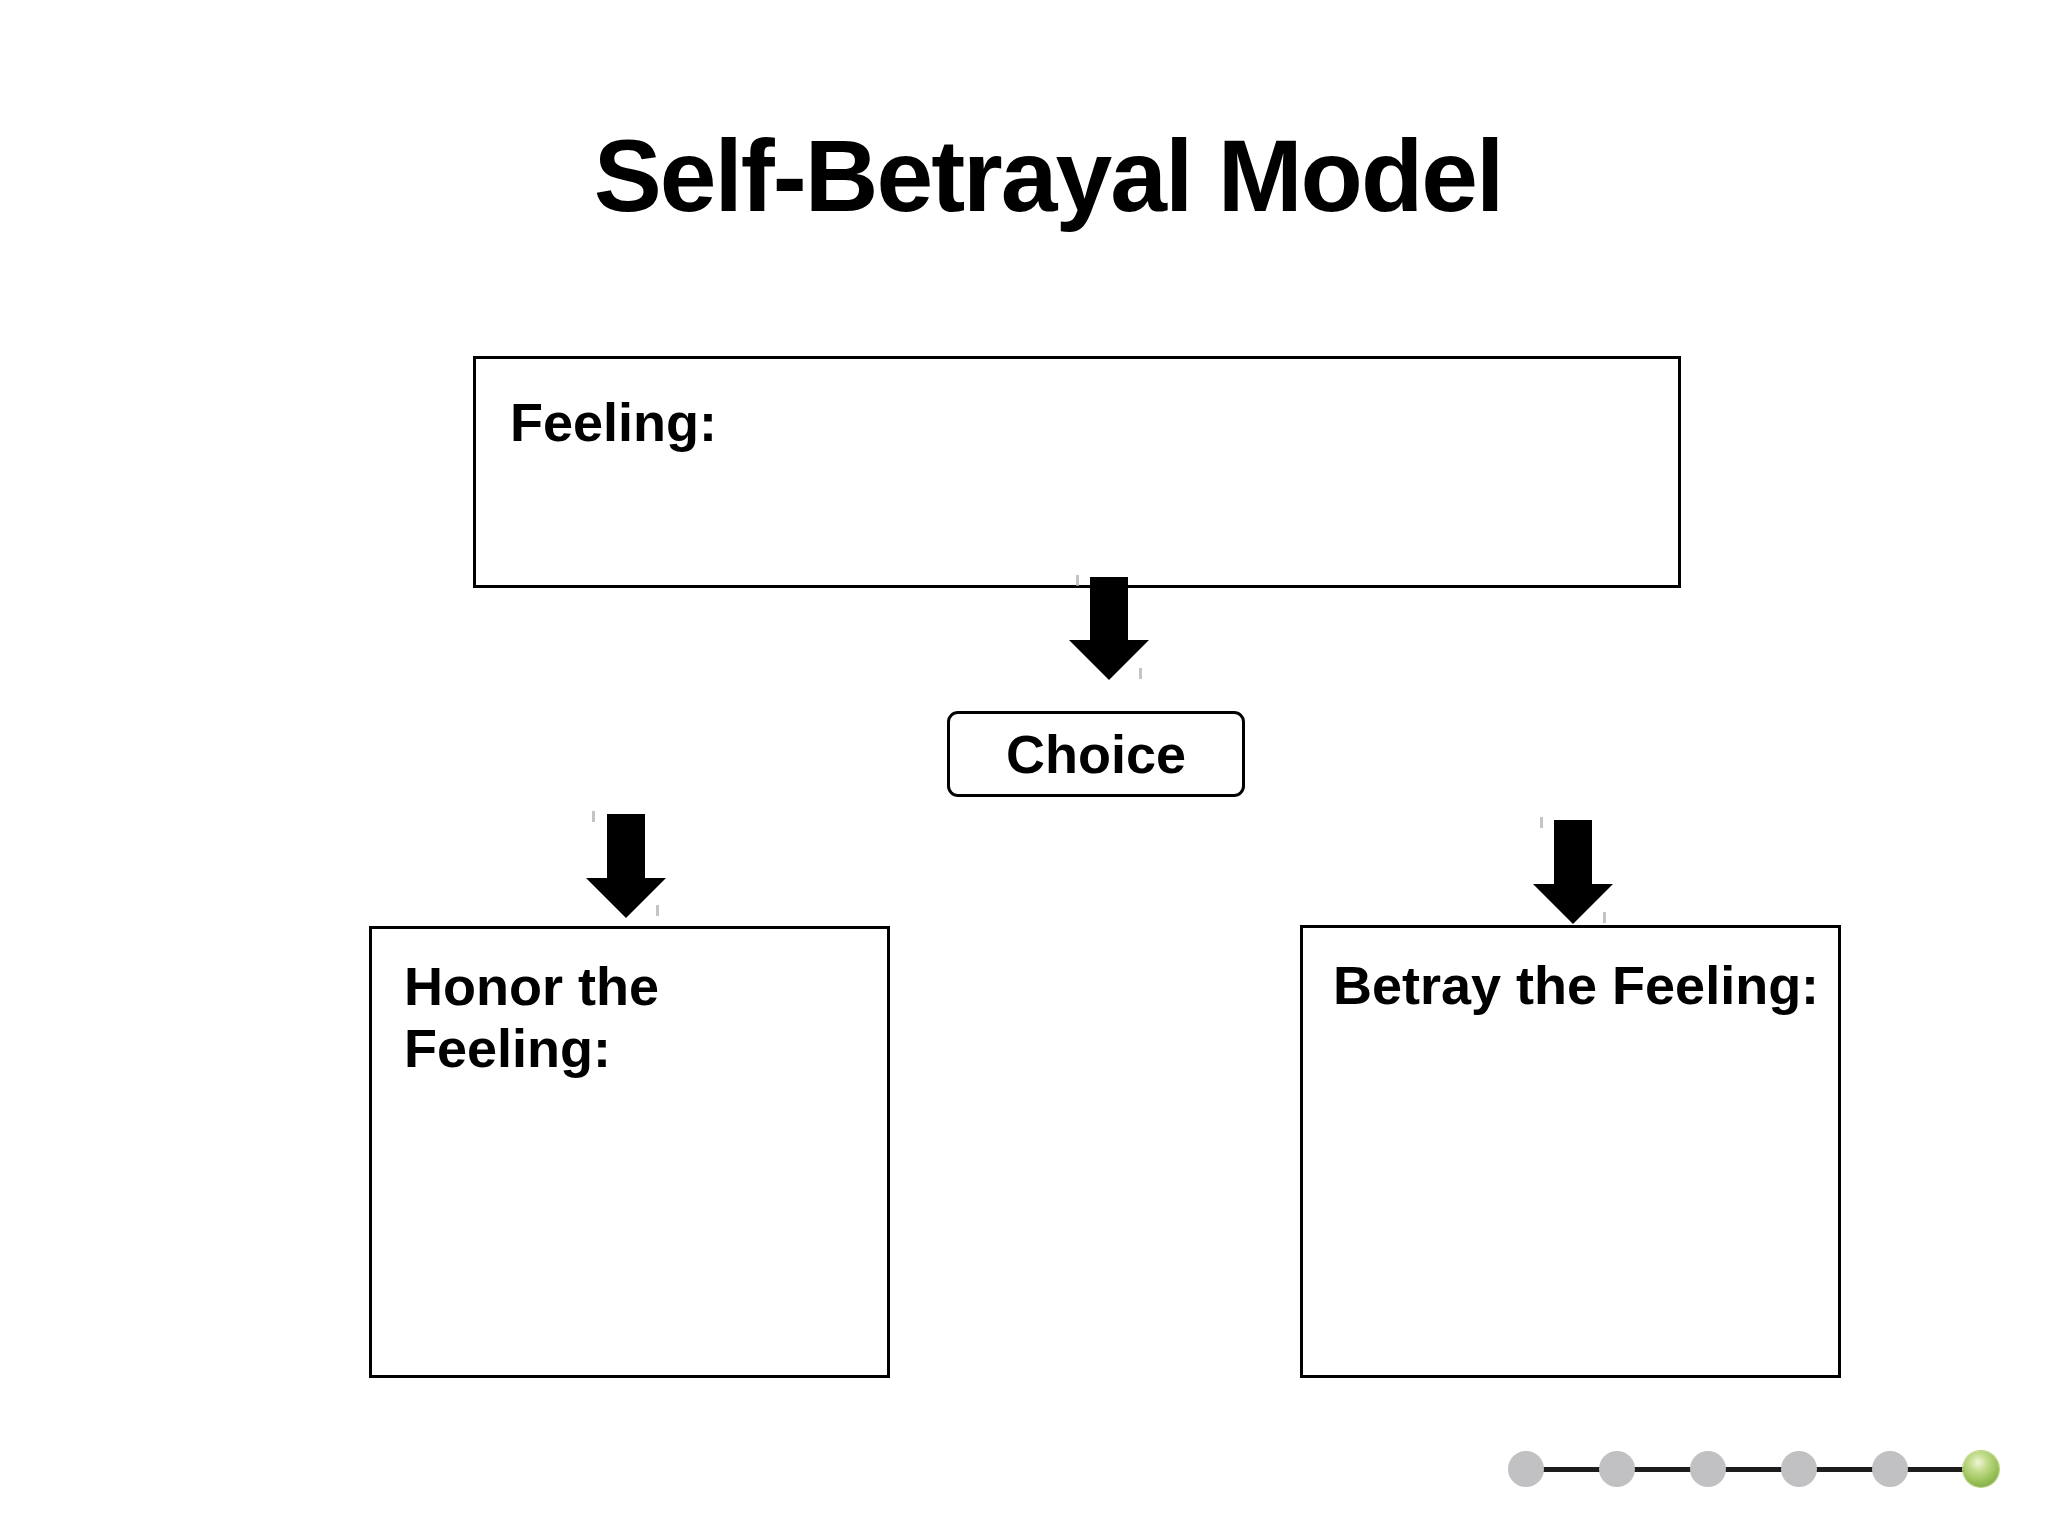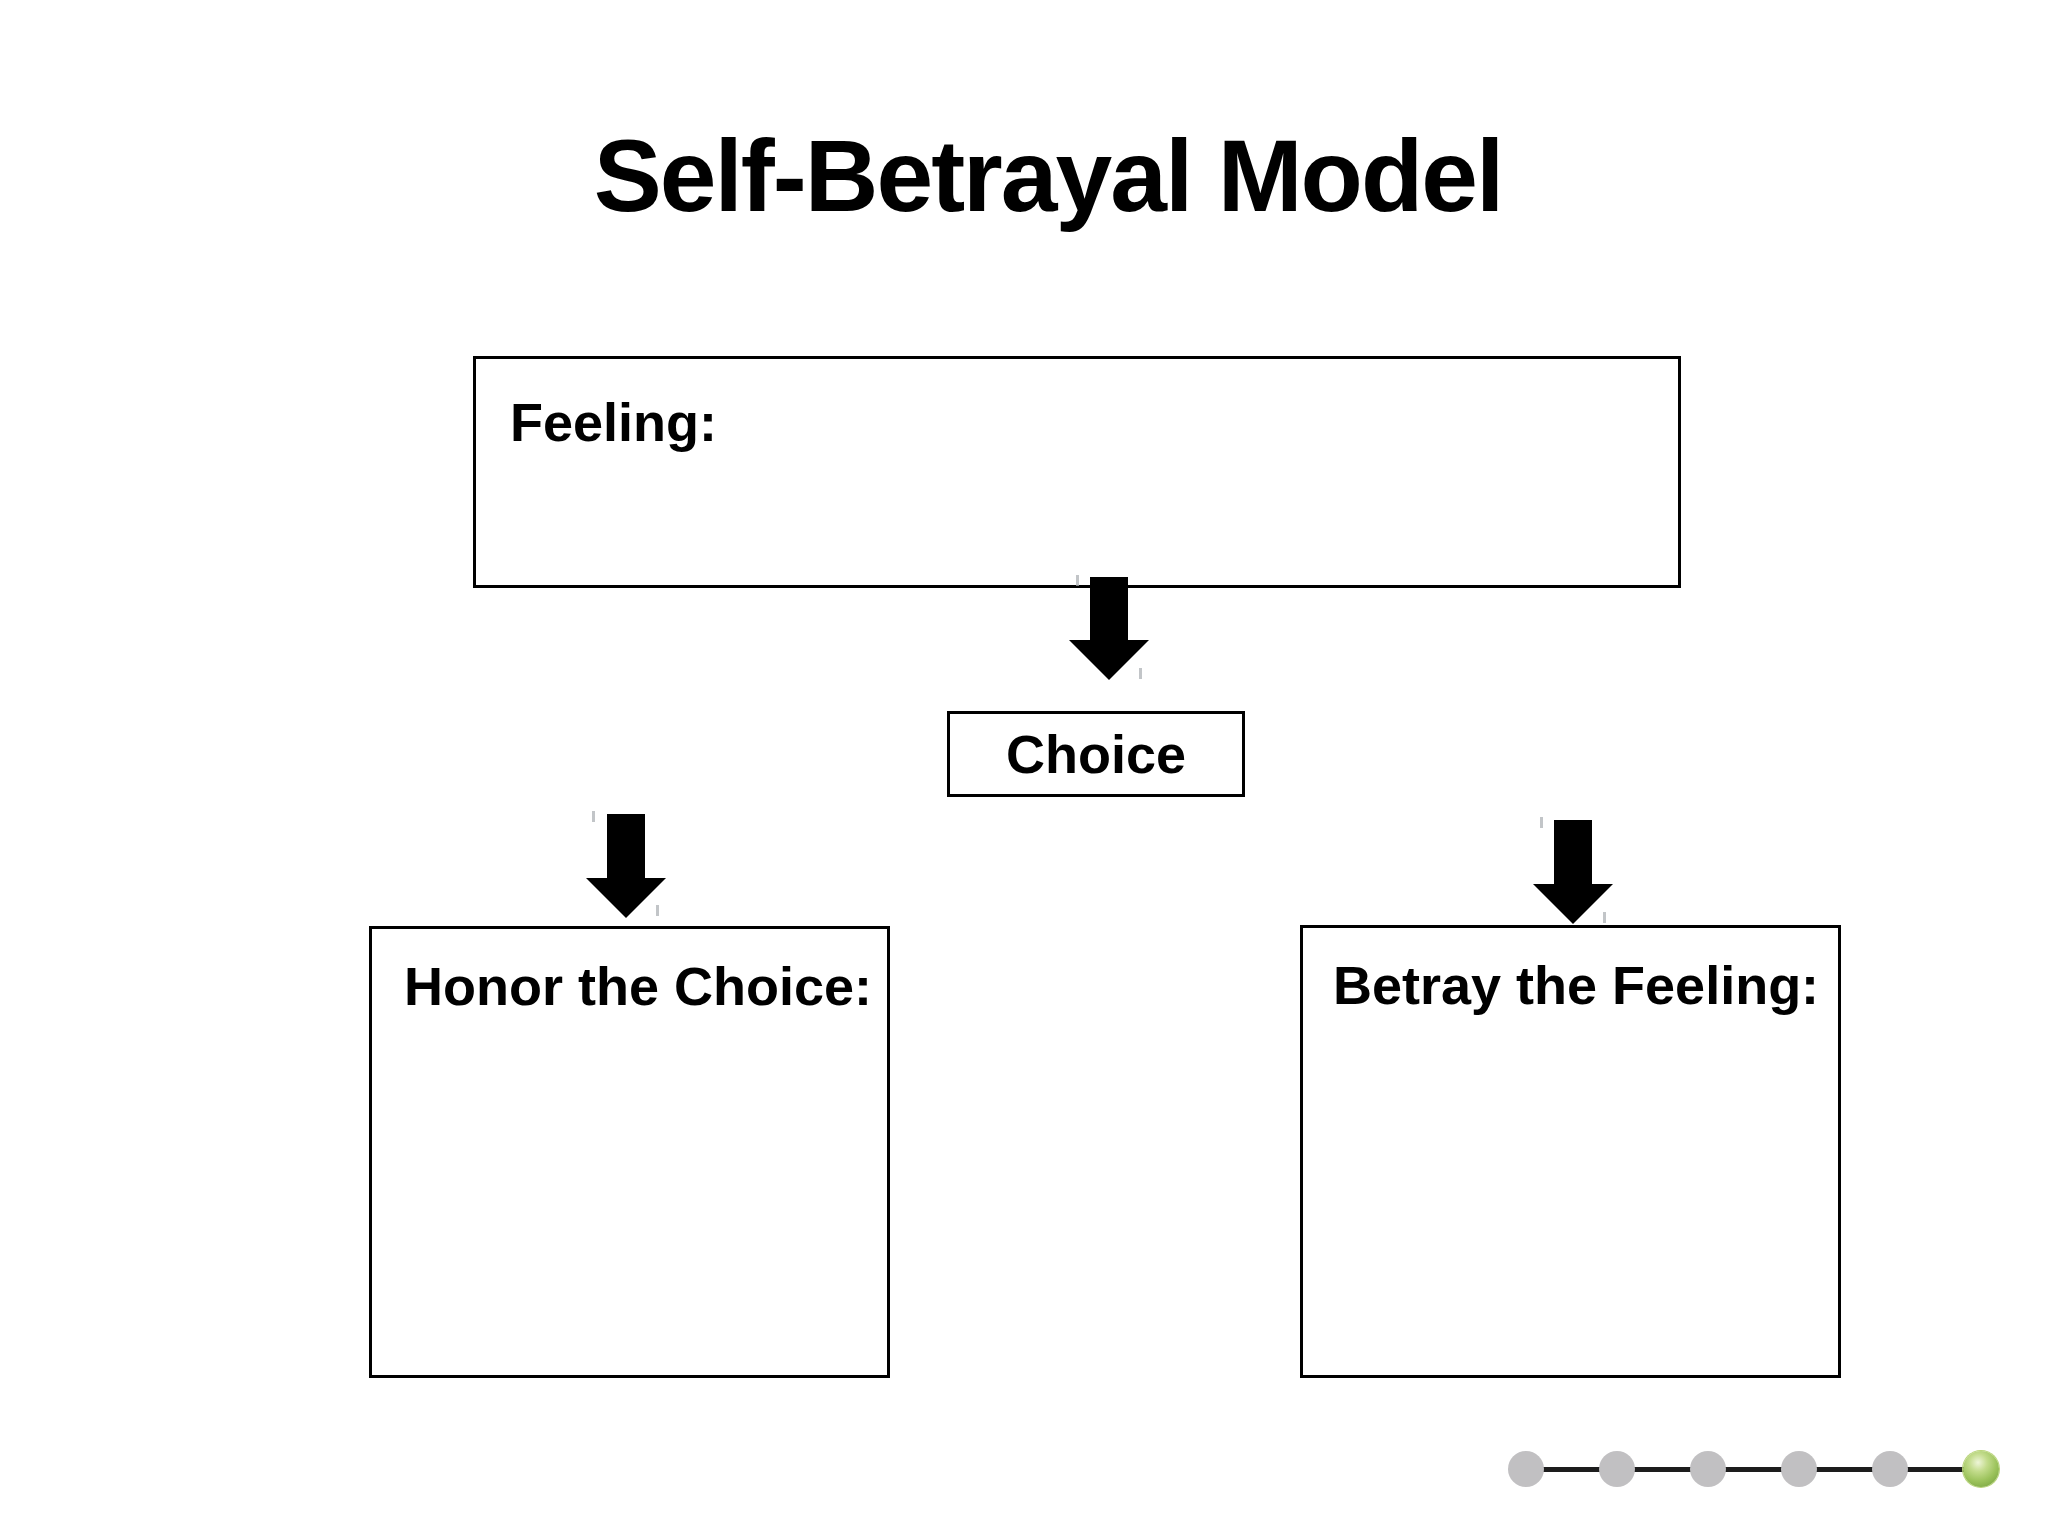--- a/index.html
+++ b/index.html
@@ -40,21 +40,21 @@
   }
   .dbox .label{
     display:block;
     font-weight:700;
     font-size:54px;
     line-height:1.15;
     color:var(--text);
   }
 
   .feeling-box{left:441px; top:324px; width:1208px; height:232px; padding:24px 0 0 26px;}
-  .choice-box{left:915px; top:679px; width:298px; height:86px; display:flex;align-items:center;justify-content:center;}
+  .choice-box{left:915px; top:679px; width:298px; height:86px; display:flex;align-items:center;justify-content:center;border-radius:11px;}
   .honor-box{left:337px; top:894px; width:521px; height:452px; padding:18px 0 0 24px;}
   .betray-box{left:1268px; top:893px; width:541px; height:453px; padding:18px 0 0 22px;}
 
   .block-arrow{position:absolute; width:80px;}
   .block-arrow .shaft{width:38px; margin:0 auto; background:var(--arrow-fill);}
   .block-arrow .head{
     width:0; height:0; margin:0 auto;
     border-left:40px solid transparent;
     border-right:40px solid transparent;
     border-top:40px solid var(--arrow-fill);
@@ -120,21 +120,21 @@
     <div class="shaft"></div>
     <div class="head"></div>
   </div>
 
   <div class="block-arrow arrow-right">
     <div class="shaft"></div>
     <div class="head"></div>
   </div>
 
   <div class="dbox honor-box">
-    <span class="label">Honor the Choice:</span>
+    <span class="label">Honor the Feeling:</span>
   </div>
 
   <div class="dbox betray-box">
     <span class="label">Betray the Feeling:</span>
   </div>
 
   <span class="tick" style="left:1044px;top:543px;"></span>
   <span class="tick" style="left:1107px;top:636px;"></span>
   <span class="tick" style="left:560px;top:779px;"></span>
   <span class="tick" style="left:624px;top:873px;"></span>

